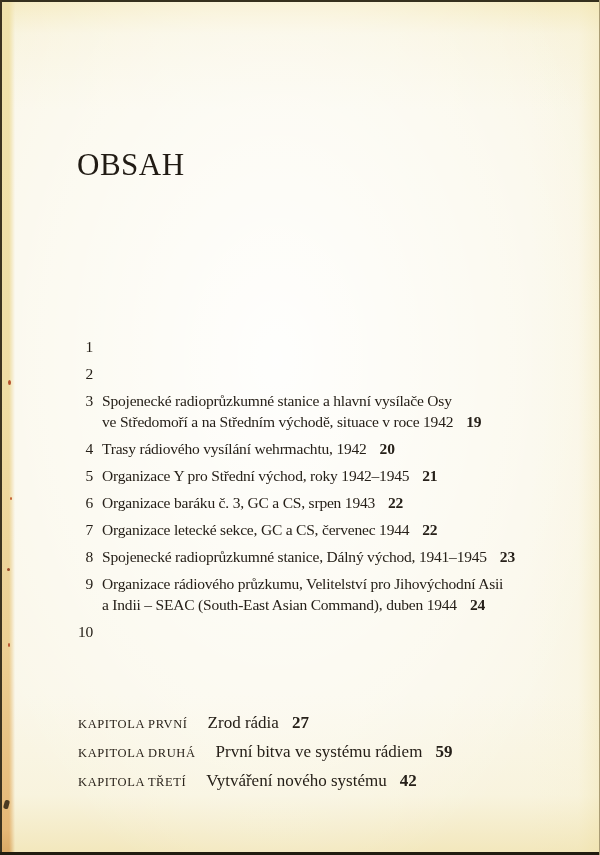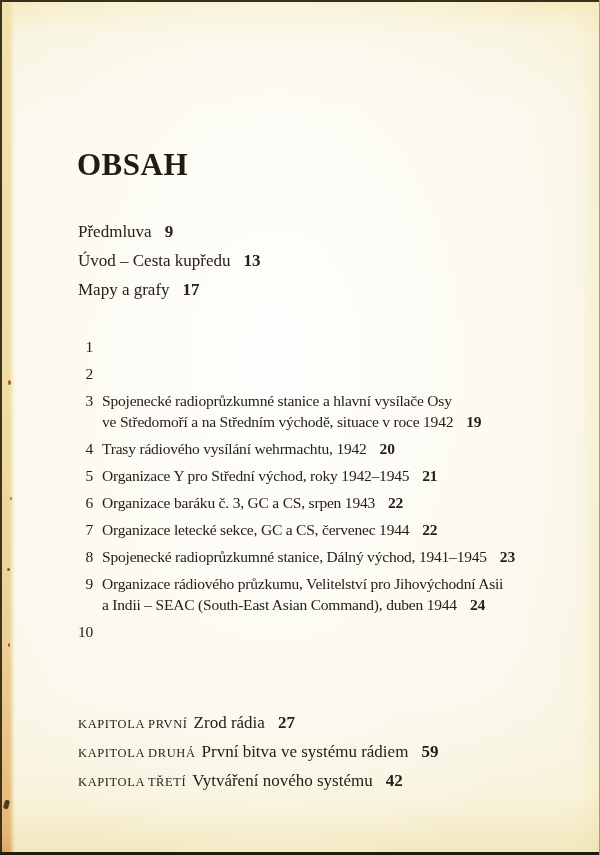--- a/index.html
+++ b/index.html
@@ -31,54 +31,49 @@
   .border-right{position:absolute;right:0;top:0;width:1px;height:855px;background:#aa9d75;}
   .speck{position:absolute;border-radius:50%;}
   .sp1{left:8px;top:380px;width:3px;height:5px;background:#b5512d;}
   .sp2{left:10px;top:497px;width:2px;height:3px;background:#c3602f;}
   .sp3{left:7px;top:568px;width:3px;height:3px;background:#9c4a28;}
   .sp4{left:8px;top:643px;width:2px;height:4px;background:#b5512d;}
   .sp5{left:4px;top:800px;width:5px;height:9px;background:#4a3a22;border-radius:2px;transform:rotate(15deg);}
 
   h1.title{
     position:absolute;left:77px;top:147px;margin:0;
-    font-size:31px;font-weight:700;letter-spacing:0.5px;color:#211b14;
+    font-size:31px;font-weight:400;letter-spacing:0.5px;color:#211b14;
   }
   .front{position:absolute;left:78px;top:221px;font-size:17px;}
   .fline{height:29px;line-height:22px;white-space:nowrap;}
   .pg{font-weight:700;margin-left:13px;}
 
   .maps{position:absolute;left:75px;top:336px;width:480px;font-size:15.5px;letter-spacing:-0.2px;}
   .entry{display:flex;margin-bottom:6px;}
   .entry .num{width:18px;text-align:right;margin-right:9px;flex:none;line-height:21px;}
   .entry .txt{white-space:nowrap;}
   .entry .line{display:block;line-height:21px;}
 
   .chapters{position:absolute;left:78px;top:712px;}
   .chline{height:29px;line-height:22px;white-space:nowrap;font-size:17px;}
-  .chlabel{font-size:12.5px;letter-spacing:0.6px;margin-right:6px;color:#2a231b;}
+  .chlabel{font-size:12.5px;letter-spacing:0.6px;margin-right:20px;color:#2a231b;}
 </style>
 </head>
 <body>
 
 <div class="scan">
   <div class="edge-strip"></div>
   <div class="speck sp1"></div>
   <div class="speck sp2"></div>
   <div class="speck sp3"></div>
   <div class="speck sp4"></div>
   <div class="speck sp5"></div>
 
   <h1 class="title">OBSAH</h1>
 
-  <div class="front">
-    <div class="fline"><span>Předmluva</span><span class="pg">9</span></div>
-    <div class="fline"><span>Úvod – Cesta kupředu</span><span class="pg">13</span></div>
-    <div class="fline"><span>Mapy a grafy</span><span class="pg">17</span></div>
-  </div>
 
   <div class="maps">
     <div class="entry">
       <span class="num">1</span>
     </div>
     <div class="entry">
       <span class="num">2</span>
     </div>
     <div class="entry">
       <span class="num">3</span>

